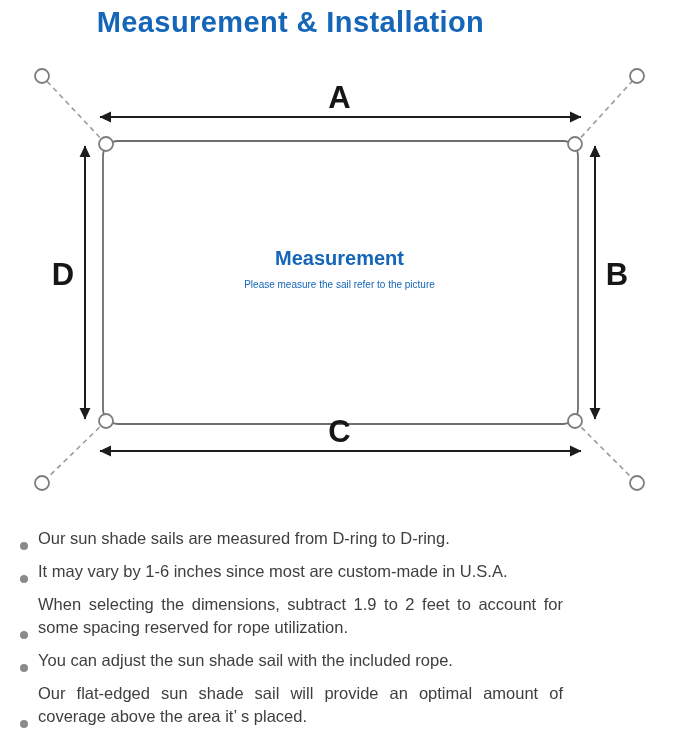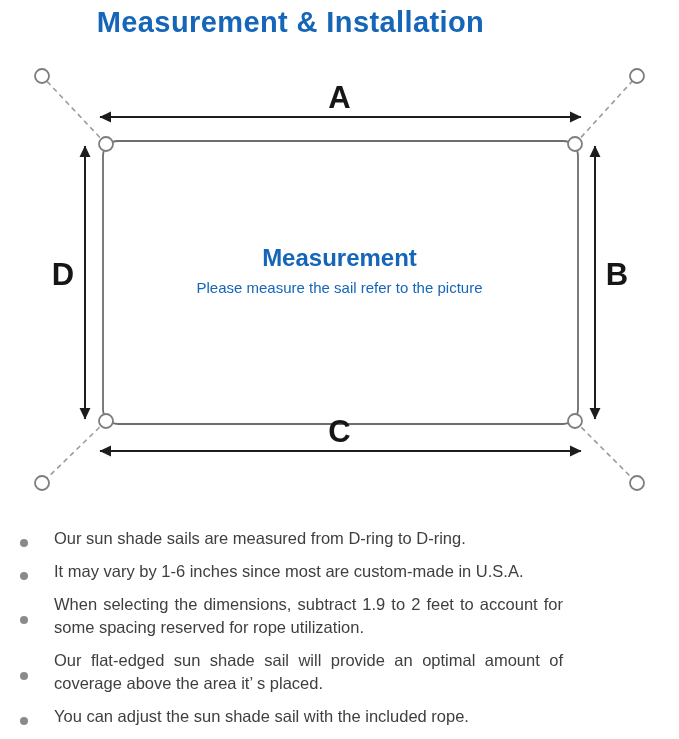--- a/index.html
+++ b/index.html
@@ -48,25 +48,25 @@
   }
   .label-a { left: 0; right: 0; text-align: center; top: 26px; }
   .label-c { left: 0; right: 0; text-align: center; top: 360px; }
   .label-d { left: 44px;  width: 38px; text-align: center; top: 203px; }
   .label-b { left: 598px; width: 38px; text-align: center; top: 203px; }
 
   .center-text {
     position: absolute; left: 0; right: 0; top: 188px;
     text-align: center; color: var(--accent);
   }
-  .center-title { font-size: 24px; font-weight: 700; line-height: 30px; }
-  .center-subtitle { font-size: 15px; margin-top: 6px; }
+  .center-title { font-size: 20px; font-weight: 700; line-height: 30px; }
+  .center-subtitle { font-size: 10px; margin-top: 6px; }
 
   .notes { list-style: none; padding: 2px 18px 0 20px; }
-  .note { display: flex; align-items: center; margin-bottom: 10px; gap: 16px; }
+  .note { display: flex; align-items: flex-end; margin-bottom: 10px; }
   .dot {
     flex: 0 0 auto;
     width: 8px; height: 8px; border-radius: 50%;
     background: var(--bullet);
     margin: 8px 10px 0 0;
   }
   .note-text {
     font-size: 16.5px;
     line-height: 23px;
     color: var(--text);
@@ -138,21 +138,21 @@
     <li class="note">
       <span class="dot"></span>
       <span class="note-text">It may vary by 1-6 inches since most are custom-made in U.S.A.</span>
     </li>
     <li class="note">
       <span class="dot"></span>
       <span class="note-text">When selecting the dimensions, subtract 1.9 to 2 feet to account for some spacing reserved for rope utilization.</span>
     </li>
     <li class="note">
       <span class="dot"></span>
-      <span class="note-text">Our flat-edged sun shade sail will provide an optimal amount of coverage above the area it’ s placed.</span>
+      <span class="note-text">You can adjust the sun shade sail with the included rope.</span>
     </li>
     <li class="note">
       <span class="dot"></span>
-      <span class="note-text">You can adjust the sun shade sail with the included rope.</span>
+      <span class="note-text">Our flat-edged sun shade sail will provide an optimal amount of coverage above the area it’ s placed.</span>
     </li>
   </ul>
 
 </div>
 
 </body></html>

